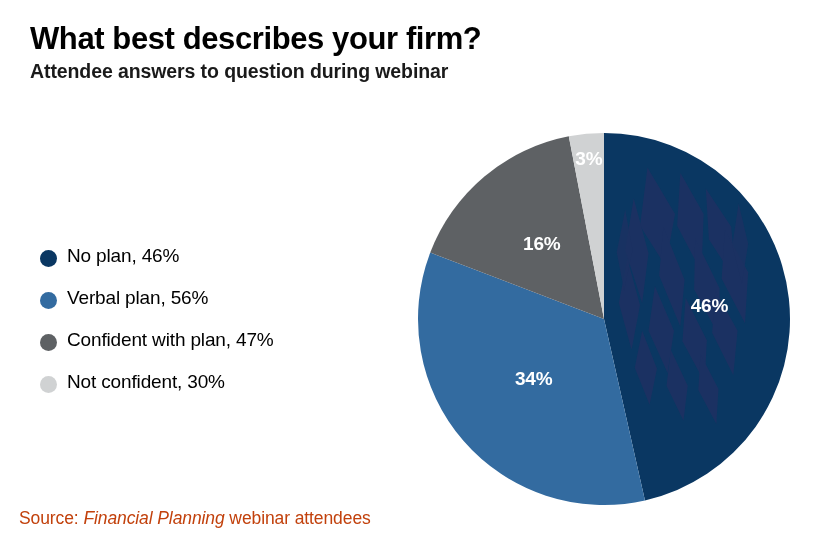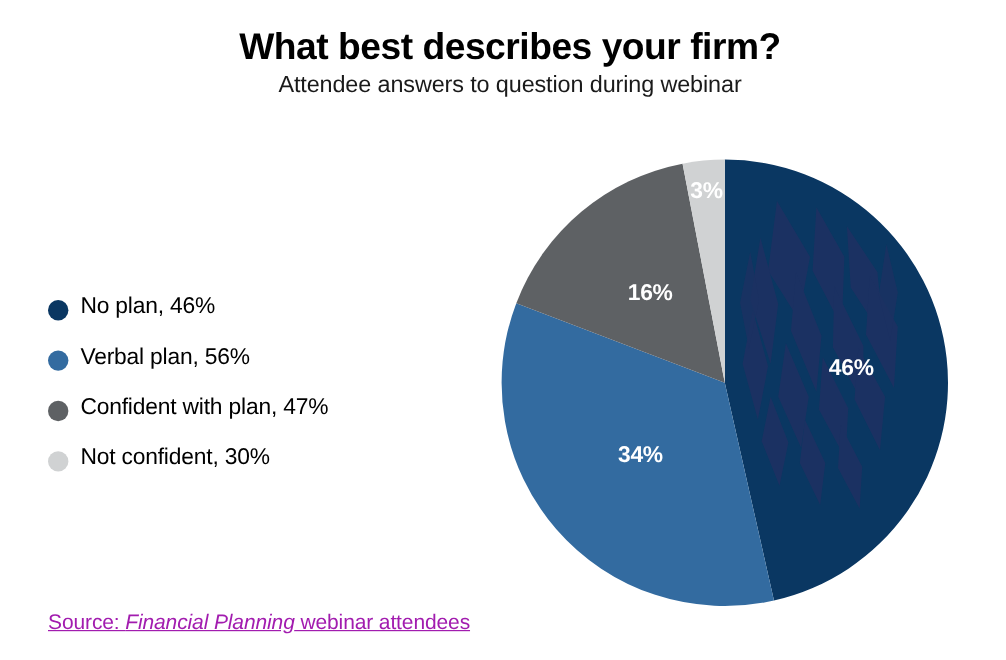--- a/index.html
+++ b/index.html
@@ -24,34 +24,33 @@
     height: 550px;
     background: #ffffff;
   }
 
   
   #header {
     position: absolute;
     left: 30px;
     top: 22px;
     width: 790px;
-    text-align: center;
   }
   #chart-title {
     font-size: 31px;
     font-weight: bold;
     letter-spacing: -0.4px;
     line-height: 1.08;
     color: #000000;
     white-space: nowrap;
   }
   #chart-subtitle {
     margin-top: 5px;
     font-size: 19.5px;
-    font-weight: normal;
+    font-weight: bold;
     letter-spacing: -0.1px;
     line-height: 1.15;
     color: #1a1a1a;
     white-space: nowrap;
   }
 
   
   #legend {
     position: absolute;
     left: 40px;
@@ -97,27 +96,26 @@
     font-weight: bold;
     fill: #ffffff;
     text-anchor: middle;
     dominant-baseline: middle;
     letter-spacing: -0.2px;
   }
 
   
   #source-line {
     position: absolute;
-    left: 40px;
+    left: 19px;
     top: 508px;
     font-size: 17.5px;
     letter-spacing: -0.1px;
-    color: #a21caf;
-    white-space: nowrap;
-    text-decoration: underline;
+    color: #c2410c;
+    white-space: nowrap;
   }
   #source-italic {
     font-style: italic;
   }
 </style>
 </head>
 <body>
 
 <div id="chart-root">
 

